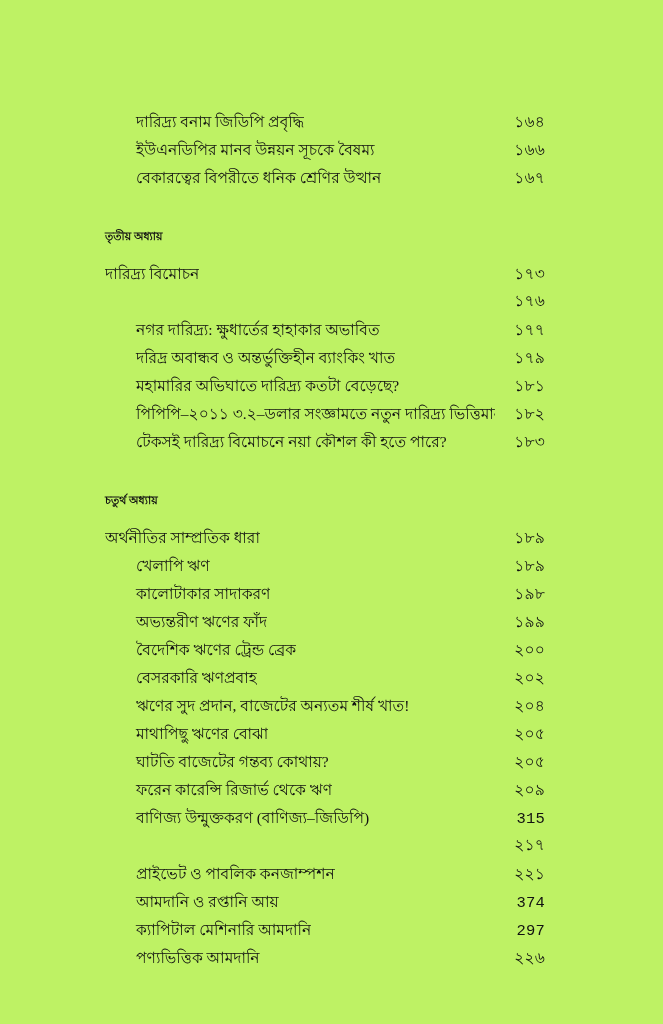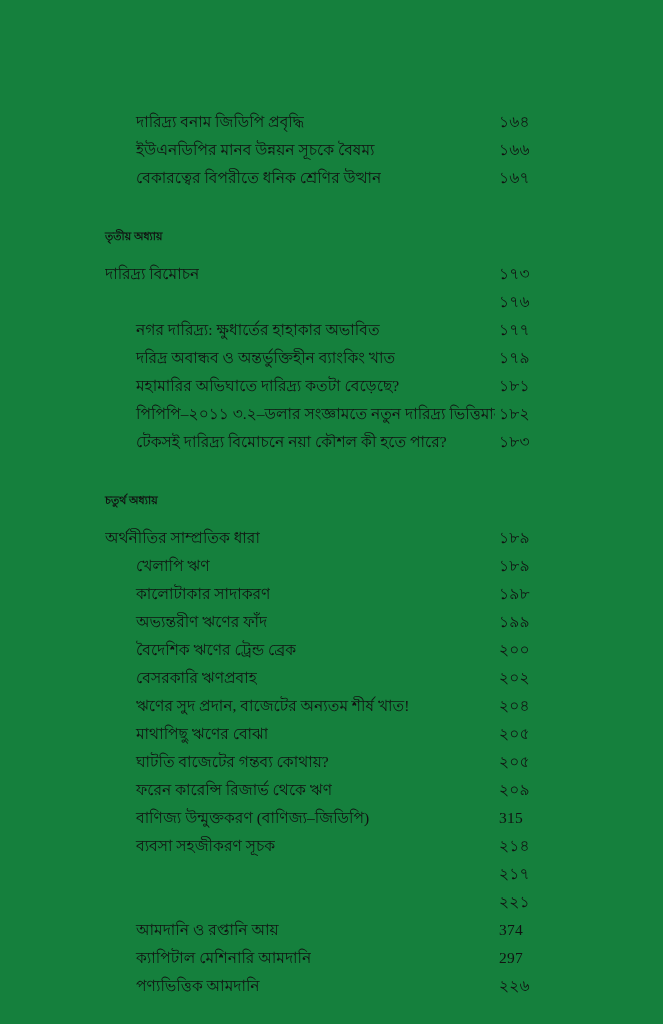--- a/index.html
+++ b/index.html
@@ -9,21 +9,21 @@
     background: #ffffff;
   }
   body {
     font-family: "Liberation Serif", "DejaVu Serif", serif;
     color: #111111;
   }
   .page {
     position: relative;
     width: 663px;
     height: 1024px;
-    background: #15803d;
+    background: #bef264;
     overflow: hidden;
     box-sizing: border-box;
   }
   .toc {
     position: absolute;
     left: 105px;
     top: 108px;
     width: 440px;
   }
   
@@ -38,22 +38,24 @@
   .row .title {
     flex: 0 1 auto;
     overflow: hidden;
   }
   .row .filler {
     flex: 1 1 auto;
     min-width: 4px;
   }
   .row .page-no {
     flex: 0 0 auto;
+    text-align: right;
     width: 46px;
     letter-spacing: 0.2px;
+    font-family: Liberation Mono, monospace;
   }
   
   .level-section .title { padding-left: 0px; }
   .level-entry   .title { padding-left: 31px; }
 
   
   .chapter-heading {
     font-weight: bold;
     font-size: 11px;
     line-height: 28px;
@@ -172,29 +174,25 @@
         <span class="title">ফরেন কারেন্সি রিজার্ভ থেকে ঋণ</span>
         <span class="filler"></span>
         <span class="page-no">২০৯</span>
       </div>
       <div class="row level-entry">
         <span class="title">বাণিজ্য উন্মুক্তকরণ (বাণিজ্য–জিডিপি)</span>
         <span class="filler"></span>
         <span class="page-no">315</span>
       </div>
       <div class="row level-entry">
-        <span class="title">ব্যবসা সহজীকরণ সূচক</span>
-        <span class="filler"></span>
-        <span class="page-no">২১৪</span>
-      </div>
-      <div class="row level-entry">
         <span class="filler"></span>
         <span class="page-no">২১৭</span>
       </div>
       <div class="row level-entry">
+        <span class="title">প্রাইভেট ও পাবলিক কনজাম্পশন</span>
         <span class="filler"></span>
         <span class="page-no">২২১</span>
       </div>
       <div class="row level-entry">
         <span class="title">আমদানি ও রপ্তানি আয়</span>
         <span class="filler"></span>
         <span class="page-no">374</span>
       </div>
       <div class="row level-entry">
         <span class="title">ক্যাপিটাল মেশিনারি আমদানি</span>

